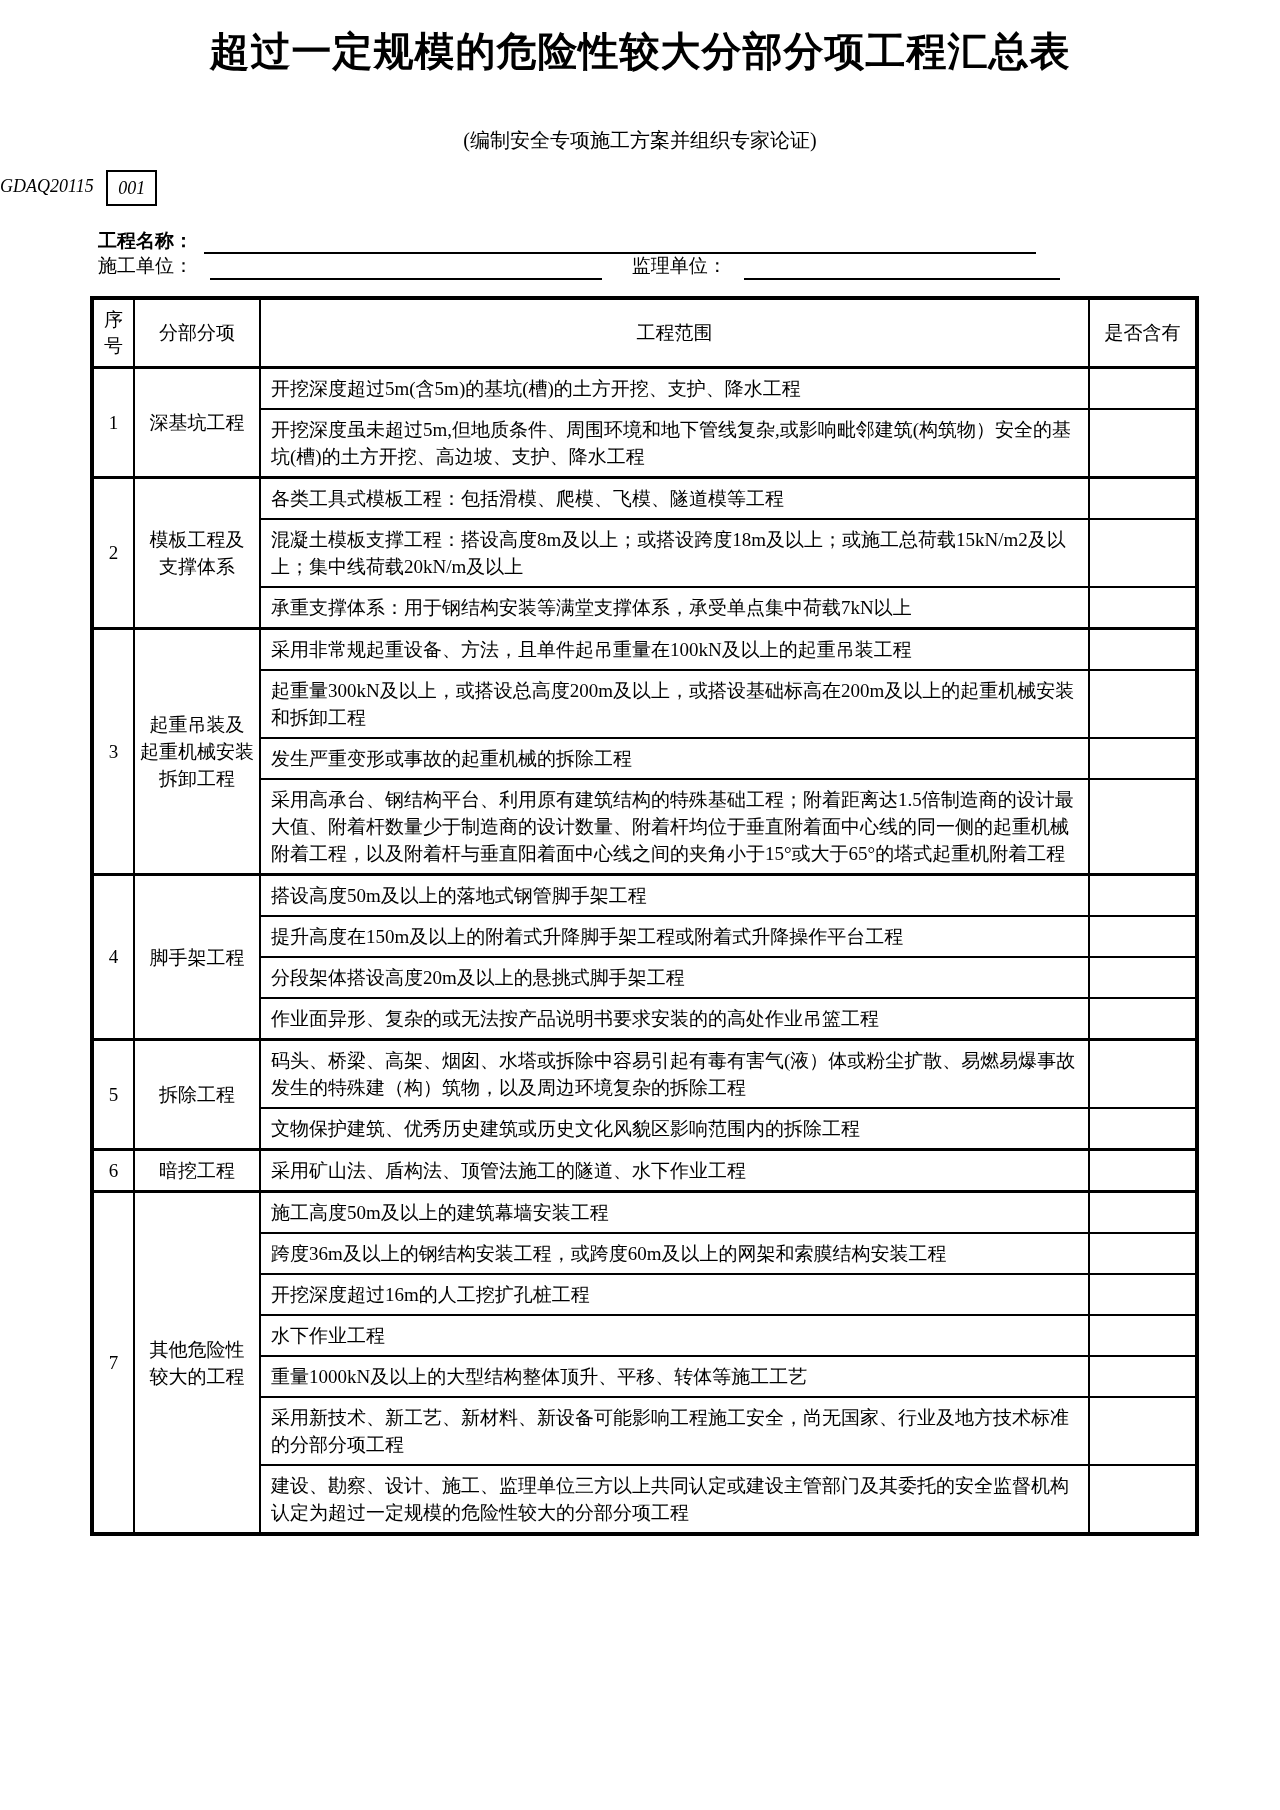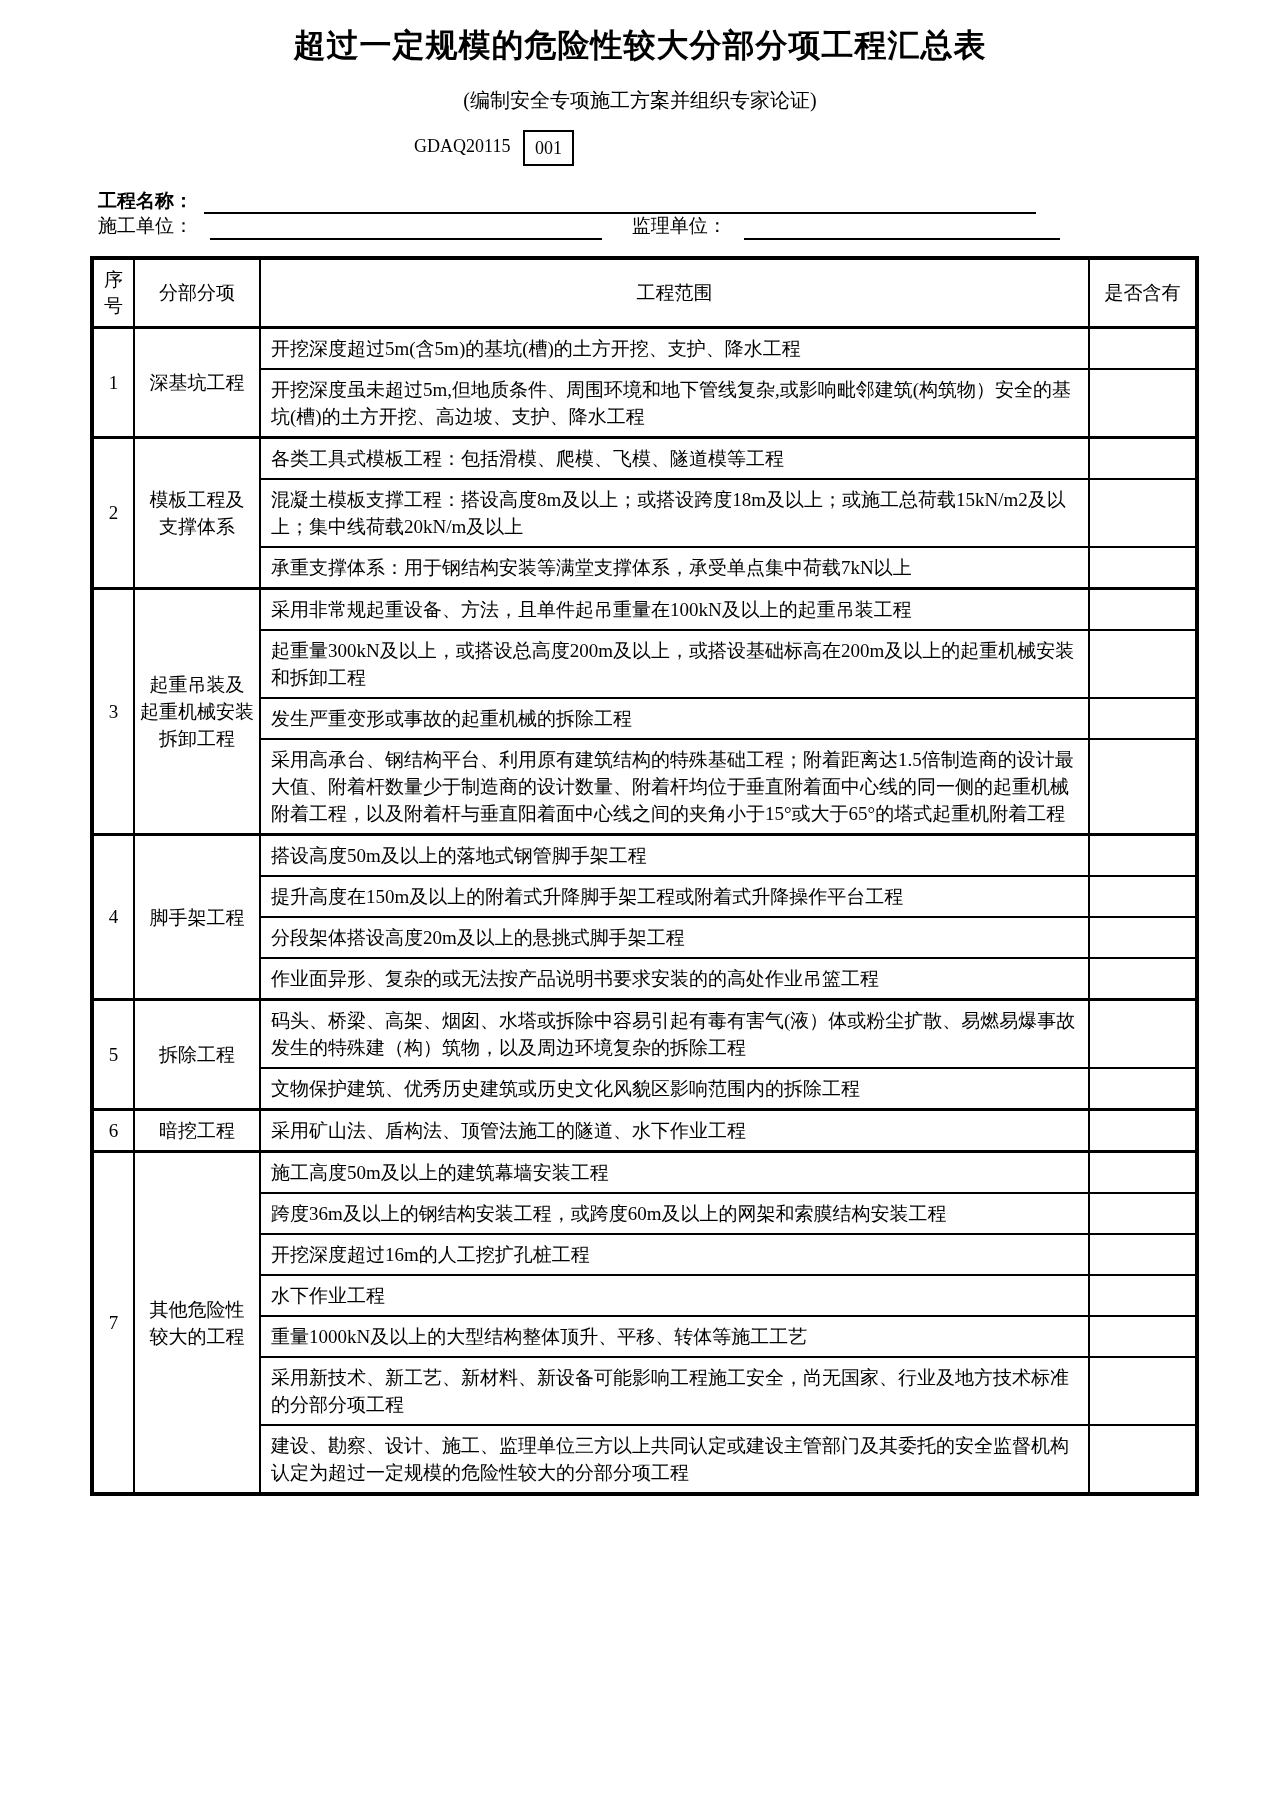--- a/index.html
+++ b/index.html
@@ -7,26 +7,26 @@
     width:1280px;height:1810px;
     font-family:"Liberation Serif","DejaVu Serif",serif;
     color:#000;position:relative;
   }
   .page{width:1280px;height:1810px;overflow:hidden;}
 
   
   .doc-title{
     margin:0;padding-top:24px;text-align:center;
     font-family:"Liberation Sans","DejaVu Sans",sans-serif;
-    font-weight:bold;font-size:32px;letter-spacing:1px;
-  }
-  .doc-subtitle{margin-top:19px;text-align:center;font-size:20px;}
+    font-weight:bold;font-size:40px;letter-spacing:1px;
+  }
+  .doc-subtitle{margin-top:48px;text-align:center;font-size:20px;}
   .code-row{
-    margin-top:12px;text-align:center;padding-right:292px;
-    font-size:18px;height:40px;line-height:40px;
+    margin-top:12px;text-align:left;padding-right:292px;
+    font-size:18px;height:40px;line-height:40px;font-style:italic;
   }
   .code-box{
     display:inline-block;border:2px solid #000;
     padding:0 10px;margin-left:8px;height:32px;line-height:32px;
     vertical-align:middle;
   }
 
   
   .field-row{font-size:19px;margin-left:98px;white-space:nowrap;}
   .field-row-1{margin-top:22px;font-weight:bold;}

